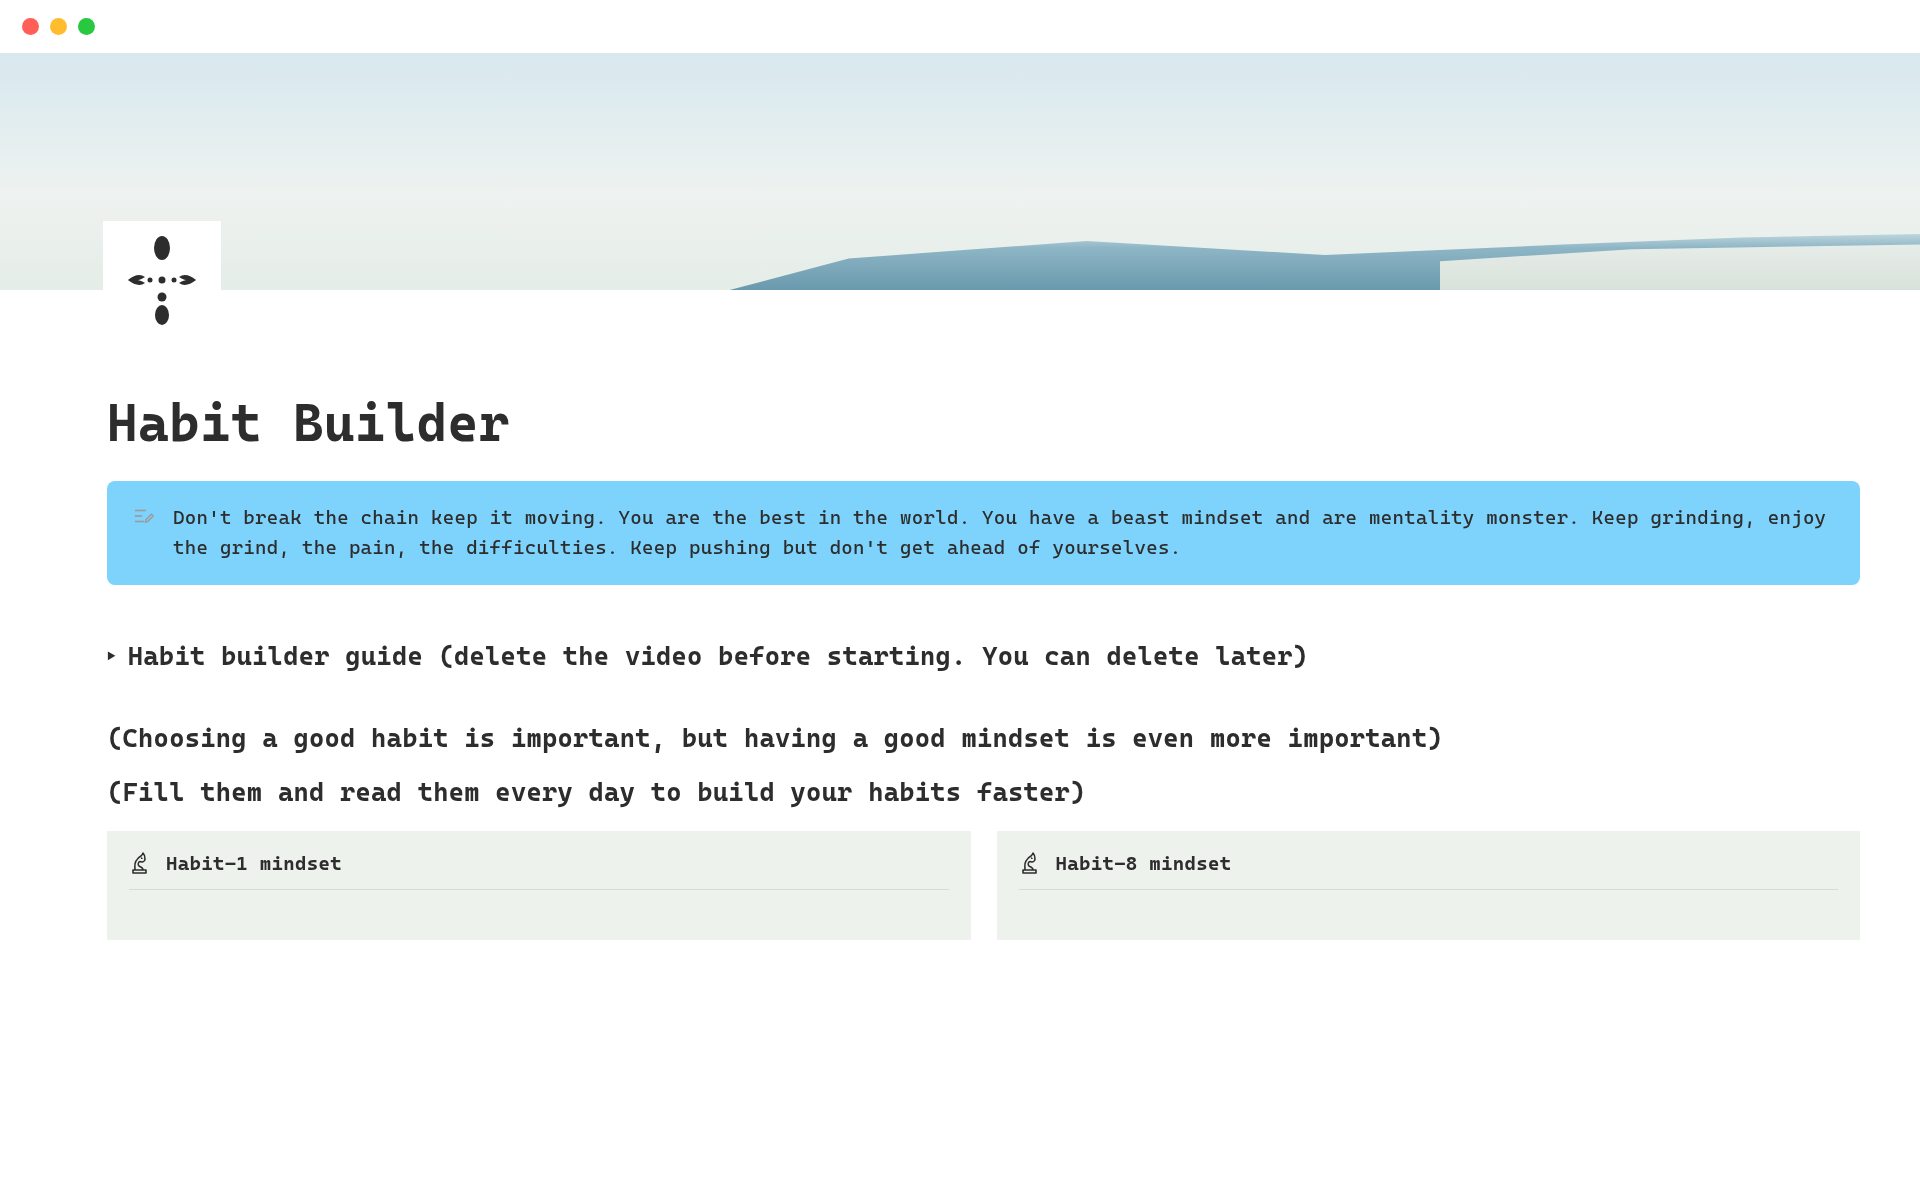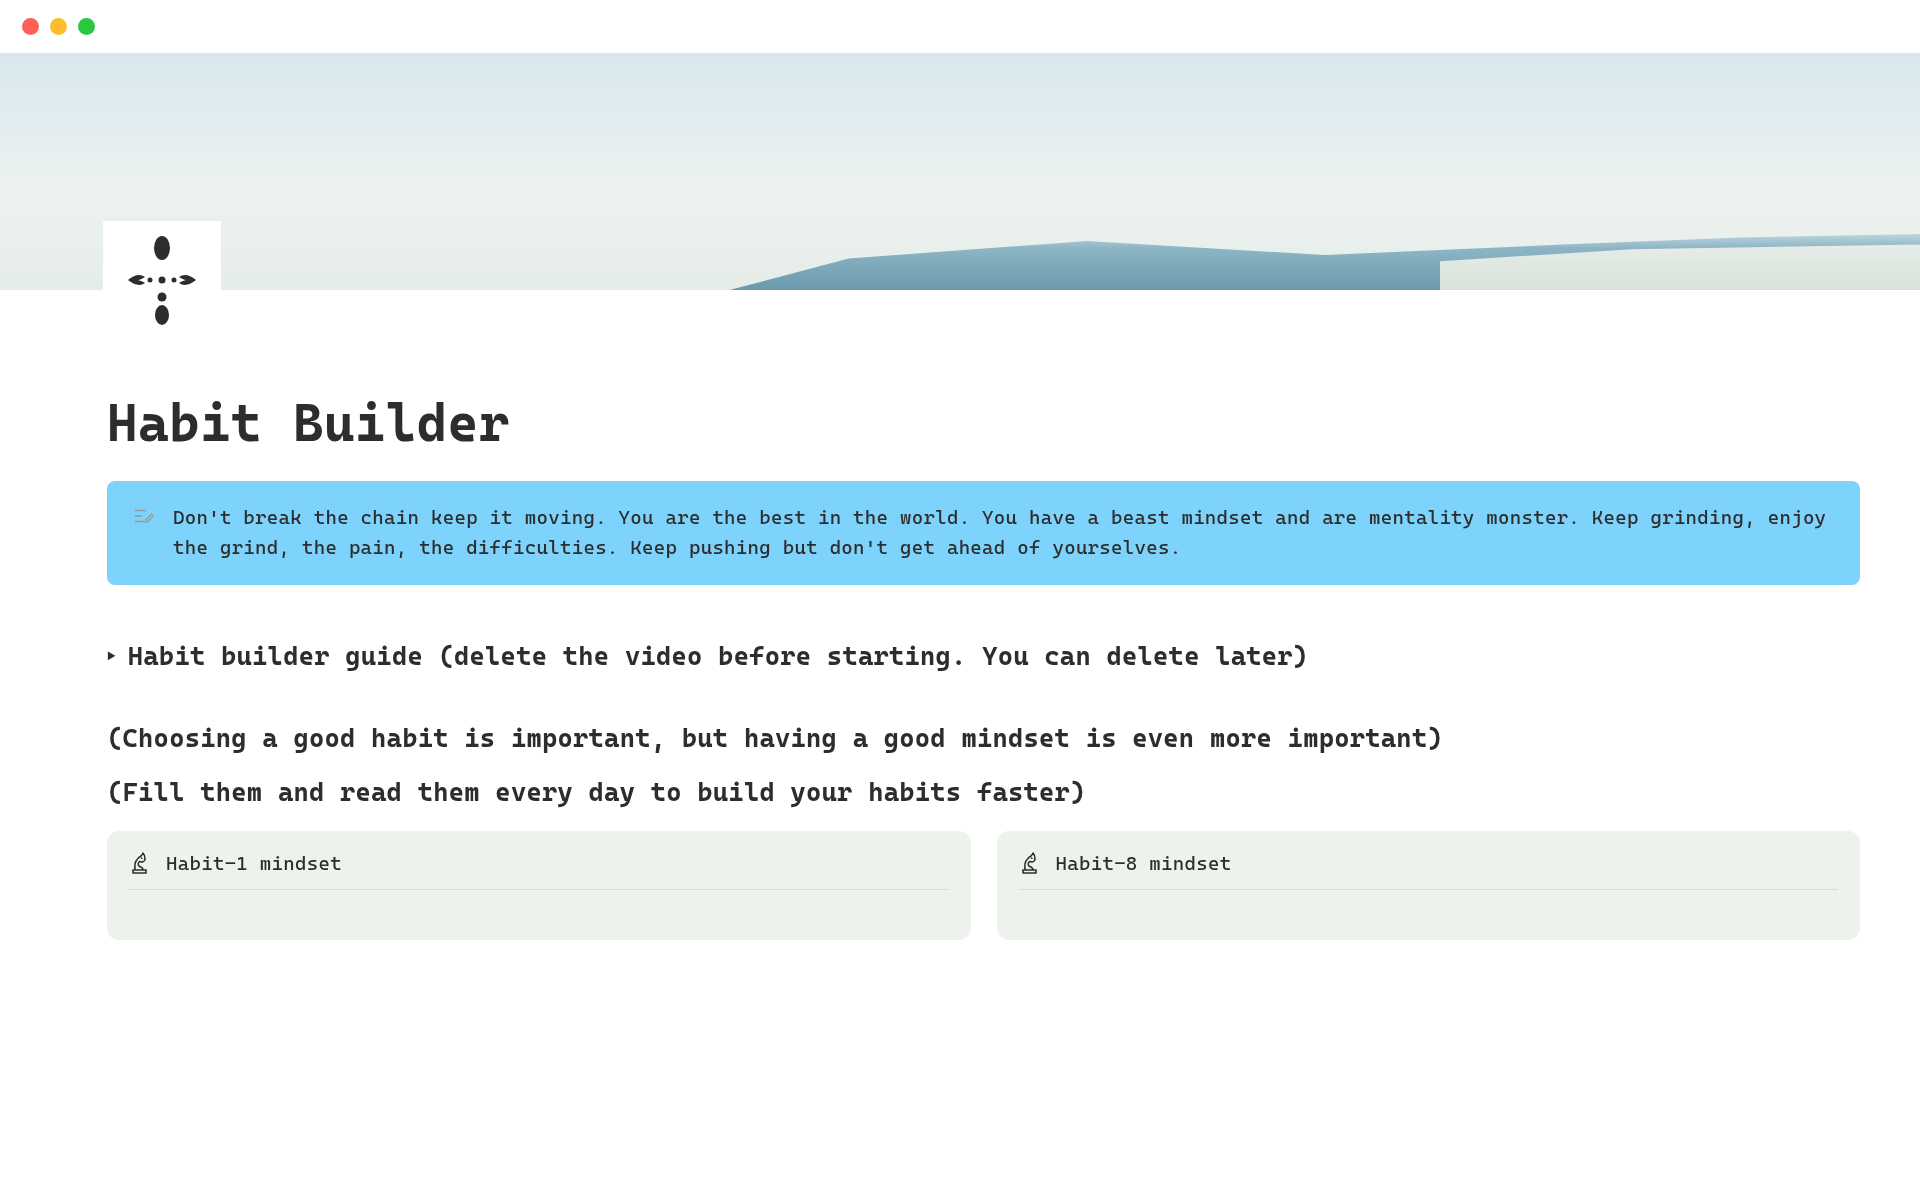--- a/index.html
+++ b/index.html
@@ -157,22 +157,23 @@
     
     .habit-cards-row {
       display: flex;
       gap: 26px;
       margin-top: 22px;
     }
     
     .habit-card {
       flex: 1;
       background: #eef2ed;
-      border-radius: 12px;
+      border-radius: 0;
       padding: 20px 22px 50px 22px;
+      font-weight: bold;
     }
     
     .habit-card-header {
       display: flex;
       align-items: center;
       gap: 16px;
       padding-bottom: 14px;
       border-bottom: 1px solid rgba(55,53,47,0.12);
     }
     

